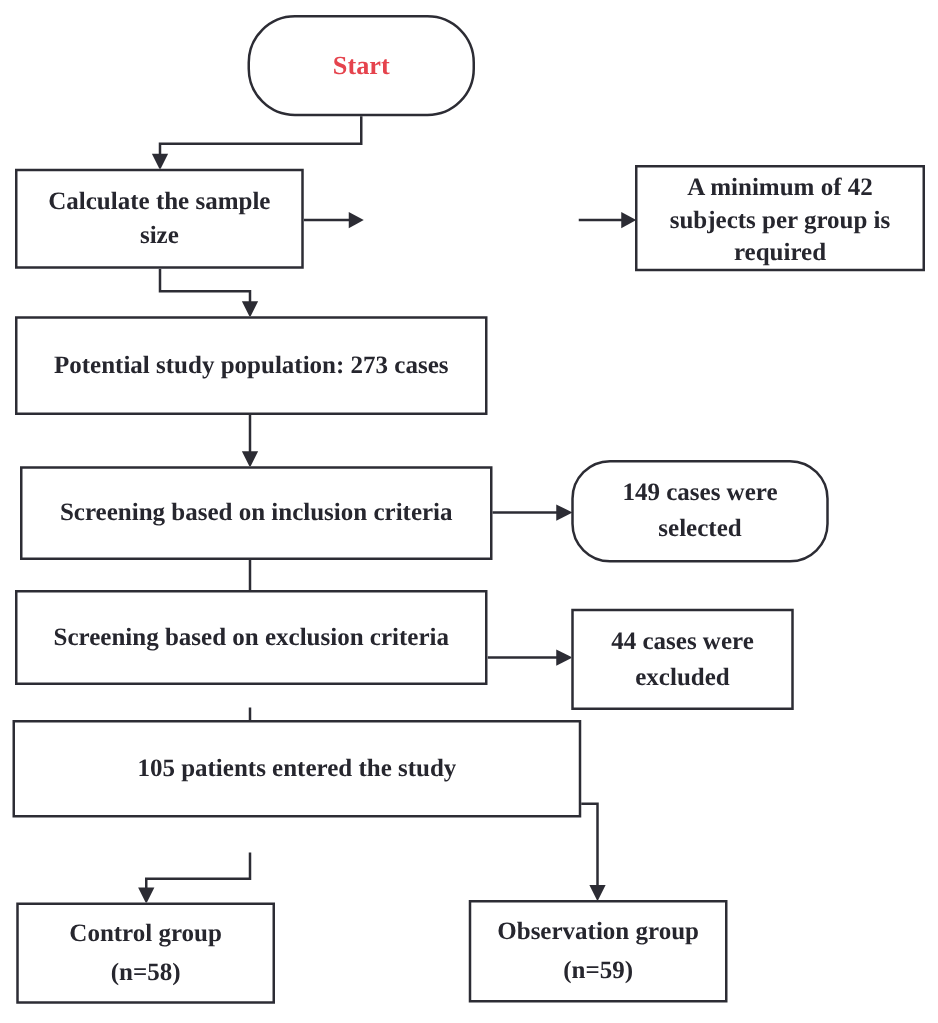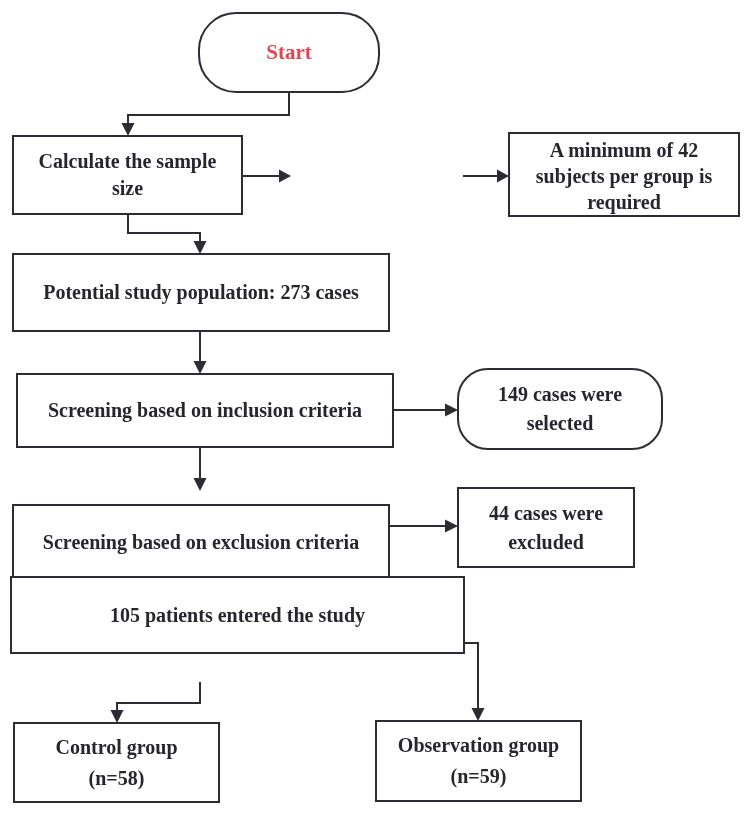--- a/index.html
+++ b/index.html
@@ -32,21 +32,21 @@
   .n-calc .lbl { max-width: 196px; }
   .n-gpower { left: 290px; top: 135px; width: 173px; height: 82px; }
   .n-minimum { left: 508px; top: 132px; width: 232px; height: 85px; line-height: 1.3; align-items: flex-end; }
   .n-minimum .lbl { max-width: 206px; }
   .n-population { left: 12px; top: 253px; width: 378px; height: 79px; }
   .n-population .lbl { white-space: nowrap; }
   .n-inclusion { left: 16px; top: 373px; width: 378px; height: 75px; }
   .n-inclusion .lbl { white-space: nowrap; }
   .n-selected { left: 457px; top: 368px; width: 206px; height: 82px; line-height: 1.45; border-radius: 31px; }
   .n-selected .lbl { max-width: 166px; }
-  .n-exclusion { left: 12px; top: 504px; width: 378px; height: 76px; }
+  .n-exclusion { left: 12px; top: 472px; width: 378px; height: 76px; }
   .n-exclusion .lbl { white-space: nowrap; }
   .n-excluded { left: 457px; top: 487px; width: 178px; height: 81px; line-height: 1.45; }
   .n-excluded .lbl { max-width: 166px; }
   .n-entered { left: 10px; top: 576px; width: 455px; height: 78px; }
   .n-entered .lbl { white-space: nowrap; }
   .n-control { left: 13px; top: 722px; width: 207px; height: 81px; line-height: 1.55; }
   .n-control .lbl { max-width: 156px; }
   .n-observation { left: 375px; top: 720px; width: 207px; height: 82px; line-height: 1.55; }
   .n-observation .lbl { max-width: 186px; }
 </style>

